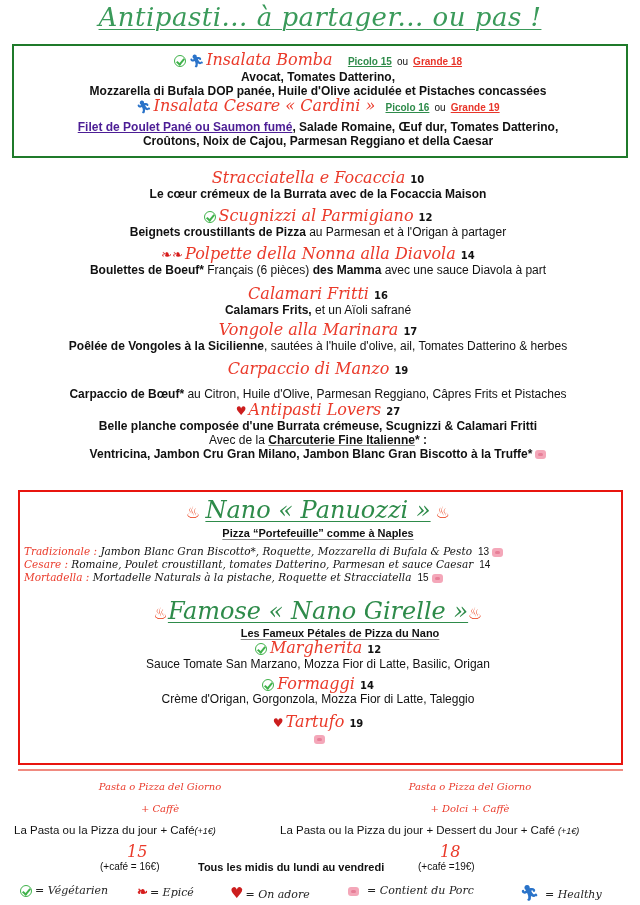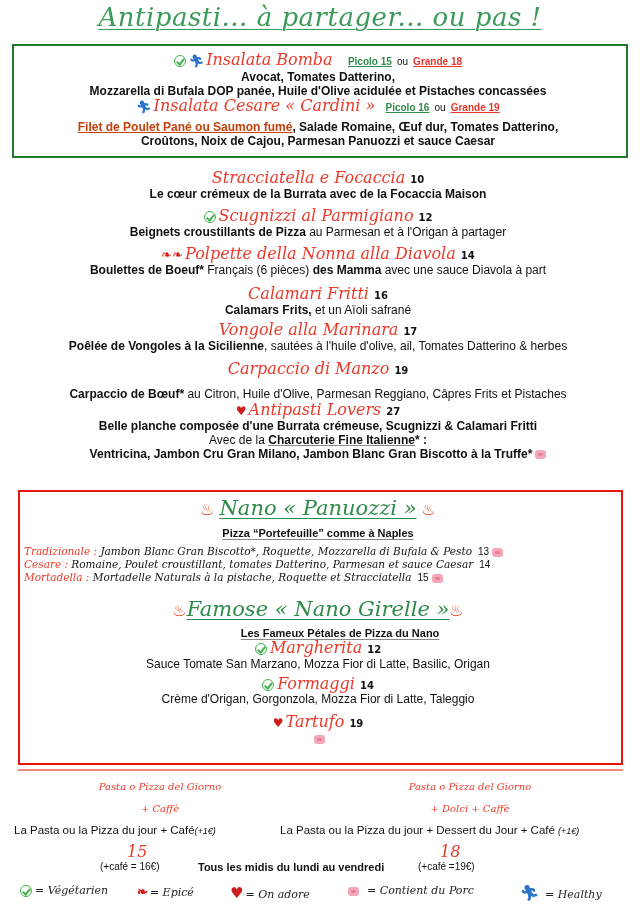--- a/index.html
+++ b/index.html
@@ -28,21 +28,21 @@
     border: 2px solid #e8150f;
   }
   .red-line {
     position: absolute; left: 18px; top: 769px; width: 605px; height: 2px;
     background: #f08a80;
   }
 
   .size-green { font-family: "Liberation Sans", sans-serif; font-size: 10px; color: #2e8b4a; text-decoration: underline; font-style: normal; font-weight: bold;}
   .size-red { font-family: "Liberation Sans", sans-serif; font-size: 10px; color: #e8352a; text-decoration: underline; font-style: normal; font-weight: bold;}
   .ou { font-family: "Liberation Sans", sans-serif; font-size: 10px; color: #111; font-style: normal; }
-  .green-link { color: #c2410c; text-decoration: underline; font-weight: bold; margin-top: 9px; }
+  .green-link { color: #4c1d95; text-decoration: underline; font-weight: bold; margin-top: 9px; }
 
   .icon { display: inline-block; vertical-align: middle; }
   .ico-veg {
     width: 12px; height: 12px; border: 1.5px solid #3fb24a; border-radius: 50%;
     position: relative; margin-right: 3px;
   }
   .ico-veg::after {
     content: ""; position: absolute; left: 3px; top: 1px; width: 3px; height: 6px;
     border-right: 2px solid #3fb24a; border-bottom: 2px solid #3fb24a; transform: rotate(40deg);
   }
@@ -52,21 +52,21 @@
   .ico-pig {
     width: 11px; height: 9px; background: #f4a7b9; border-radius: 3px; margin-left: 3px;
     position: relative;
   }
   .ico-pig::after {
     content: ""; position: absolute; left: 3px; top: 3px; width: 5px; height: 3px; background: #e77f98; border-radius: 2px;
   }
   .ico-flame { color: #e8350f; font-style: normal; font-size: 16px; }
 
   .section-head {
-    font-family: "DejaVu Serif", serif; font-style: italic; color: #2e8b4a; font-size: 21px;
+    font-family: "DejaVu Serif", serif; font-style: italic; color: #2e8b4a; font-size: 24px;
     text-decoration: underline; text-decoration-thickness: 1px; text-underline-offset: 3px;
   }
   .section-sub {
     font-family: "Liberation Sans", sans-serif; font-size: 11px; font-weight: bold; color: #111;
     text-decoration: underline; text-decoration-color: #888; text-underline-offset: 2px;
   }
   .pan-line { font-family: "DejaVu Serif", serif; font-style: italic; font-size: 10.5px; line-height: 13px; color: #111; white-space: nowrap;}
   .pan-name { color: #ea3a2a; }
   .pan-price { font-family: "Liberation Sans", sans-serif; font-style: normal; font-size: 10px; margin-left: 6px; }
 
@@ -96,21 +96,21 @@
 
 <div class="abs center" style="top:96px;">
   <span class="ico-healthy">🏃︎</span><span class="dish">Insalata Cesare « Cardini »</span>
   &nbsp;<span class="size-green">Picolo 16</span>
   <span class="ou">ou</span>
   <span class="size-red">Grande 19</span>
 </div>
 <div class="abs center desc b" style="top:119px;">
   <span class="green-link">Filet de Poulet Pané ou Saumon fumé</span><span>, Salade Romaine, Œuf dur, Tomates Datterino,</span>
 </div>
-<div class="abs center desc b" style="top:133px;">Croûtons, Noix de Cajou, Parmesan Panuozzi et sauce Caesar</div>
+<div class="abs center desc b" style="top:133px;">Croûtons, Noix de Cajou, Parmesan Reggiano et della Caesar</div>
 
 <div class="abs center" style="top:168px;">
   <span class="dish">Stracciatella e Focaccia</span><span class="price">10</span>
 </div>
 <div class="abs center desc b" style="top:186px;">Le cœur crémeux de la Burrata avec de la Focaccia Maison</div>
 
 <div class="abs center" style="top:206px;">
   <span class="icon ico-veg"></span><span class="dish">Scugnizzi al Parmigiano</span><span class="price">12</span>
 </div>
 <div class="abs center desc" style="top:224px;">

